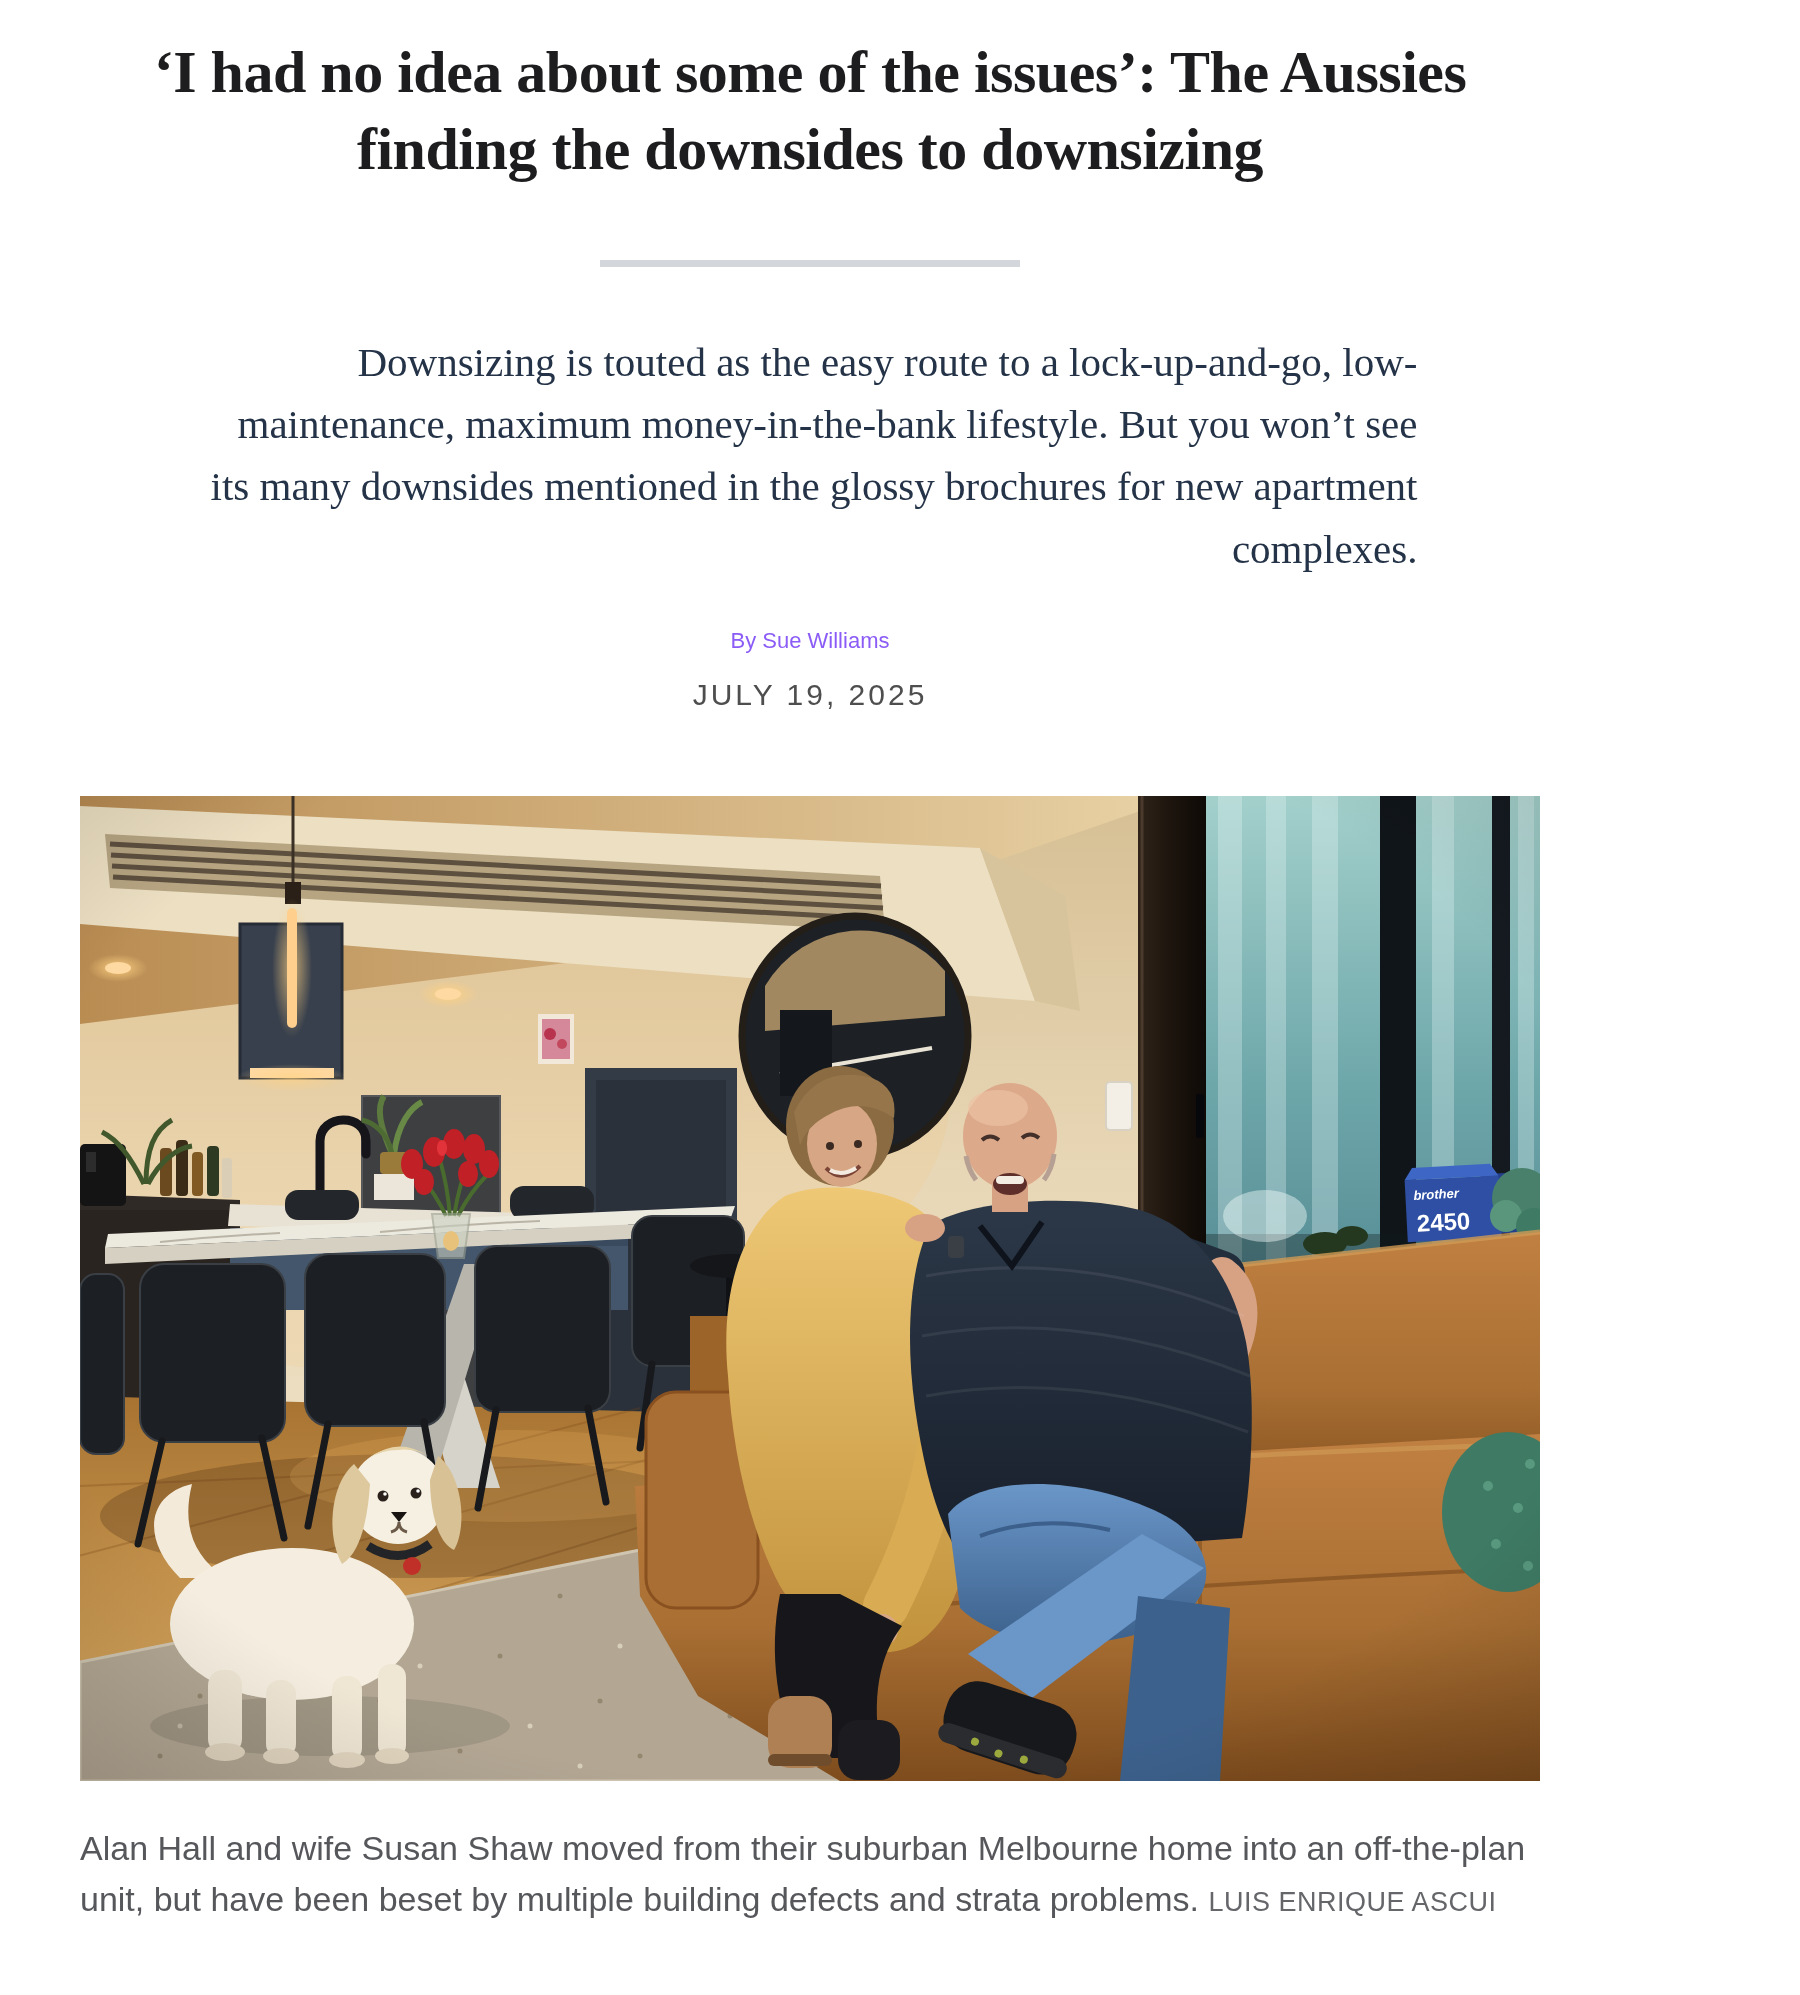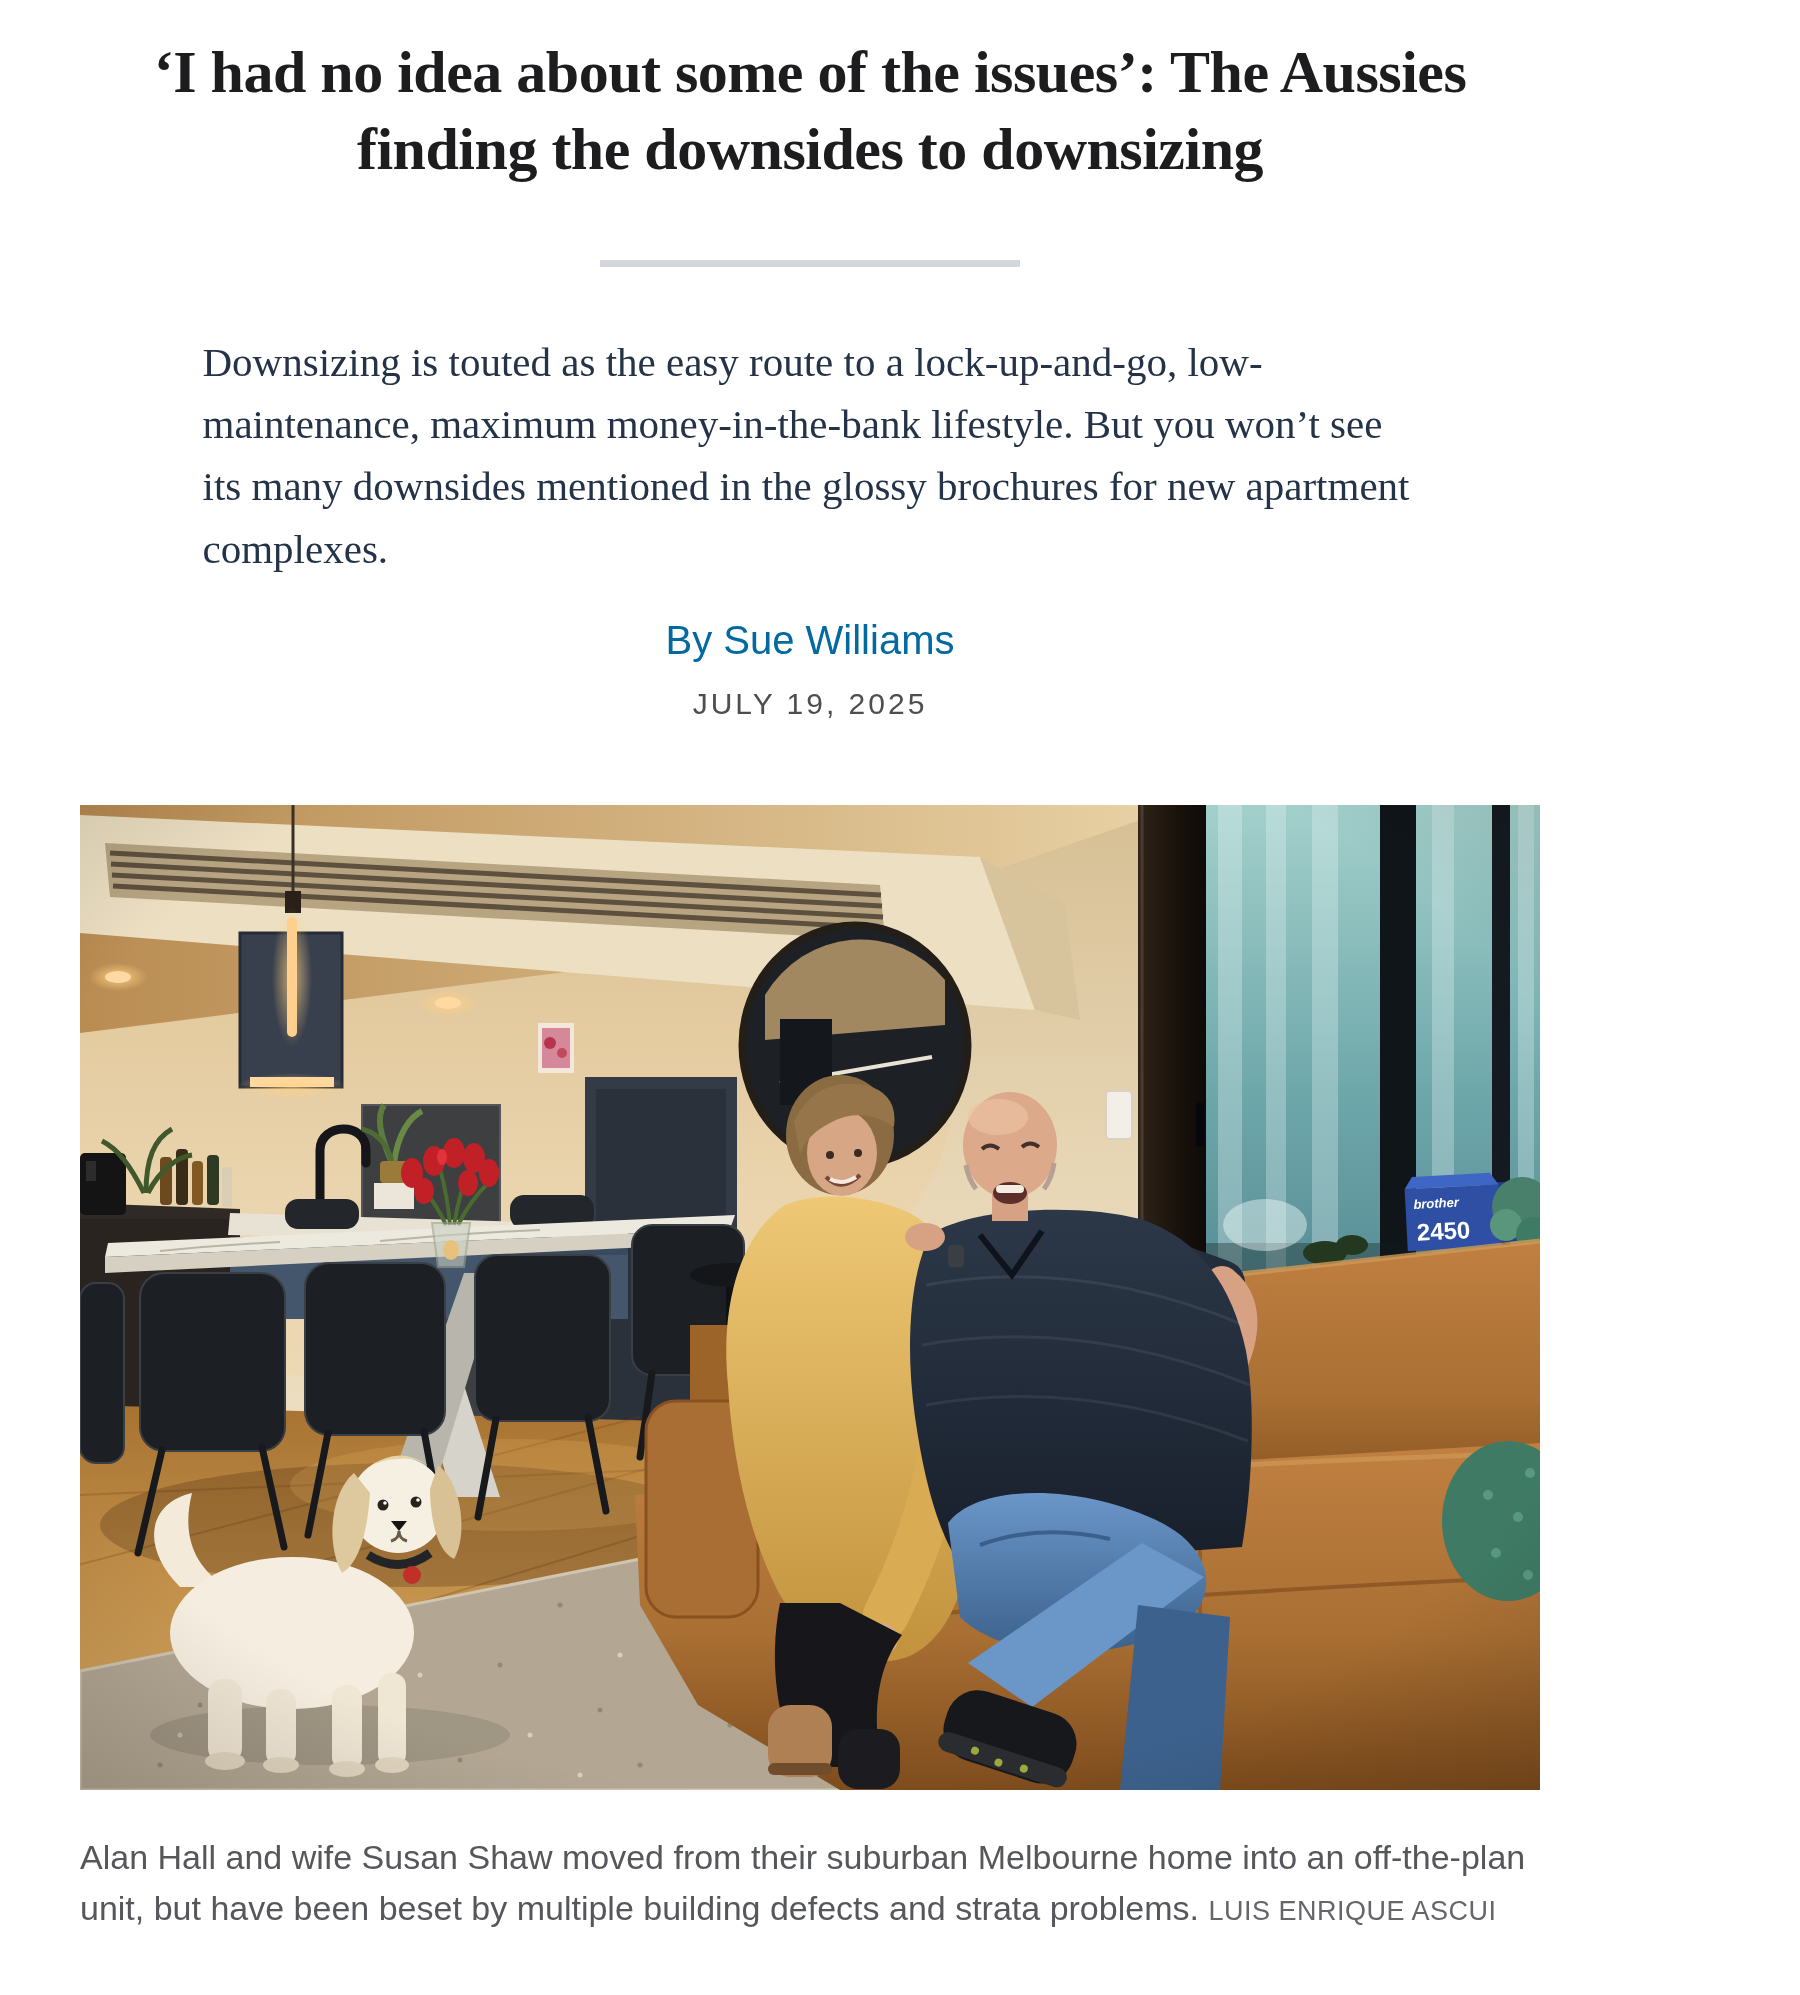--- a/index.html
+++ b/index.html
@@ -19,27 +19,27 @@
     max-width:1420px; margin:0 auto;
     letter-spacing:-0.5px;
   }
   .divider {
     width:420px; height:7px; background:#d3d7db;
     margin:72px auto 64px auto;
   }
   .standfirst {
     font-family:"Liberation Serif", serif;
     font-size:41px; line-height:1.52;
-    text-align:left;
+    text-align:right;
     color:#243347;
     max-width:1215px; margin:0 auto;
   }
   .byline {
-    margin-top:38px; text-align:center;
-    font-size:40px; color:#0369a1;
+    margin-top:48px; text-align:center;
+    font-size:22px; color:#8b5cf6;
   }
   .date {
     margin-top:24px; text-align:center;
     font-size:30px; font-weight:400; letter-spacing:3px;
     color:#4e4e4e;
   }
   figure { width:1460px; margin:84px auto 0 auto; }
   .photo-frame { width:1460px; height:985px; overflow:hidden; background:#d9c49c; }
   .photo-frame svg { display:block; }
   figcaption {

